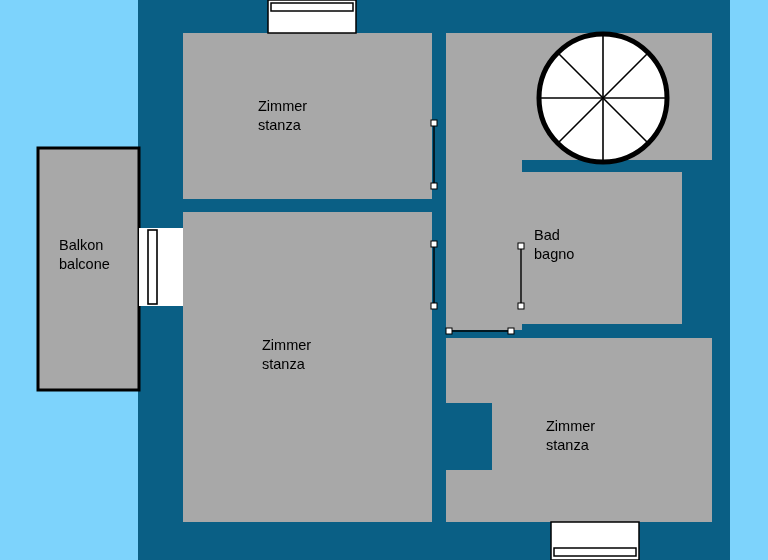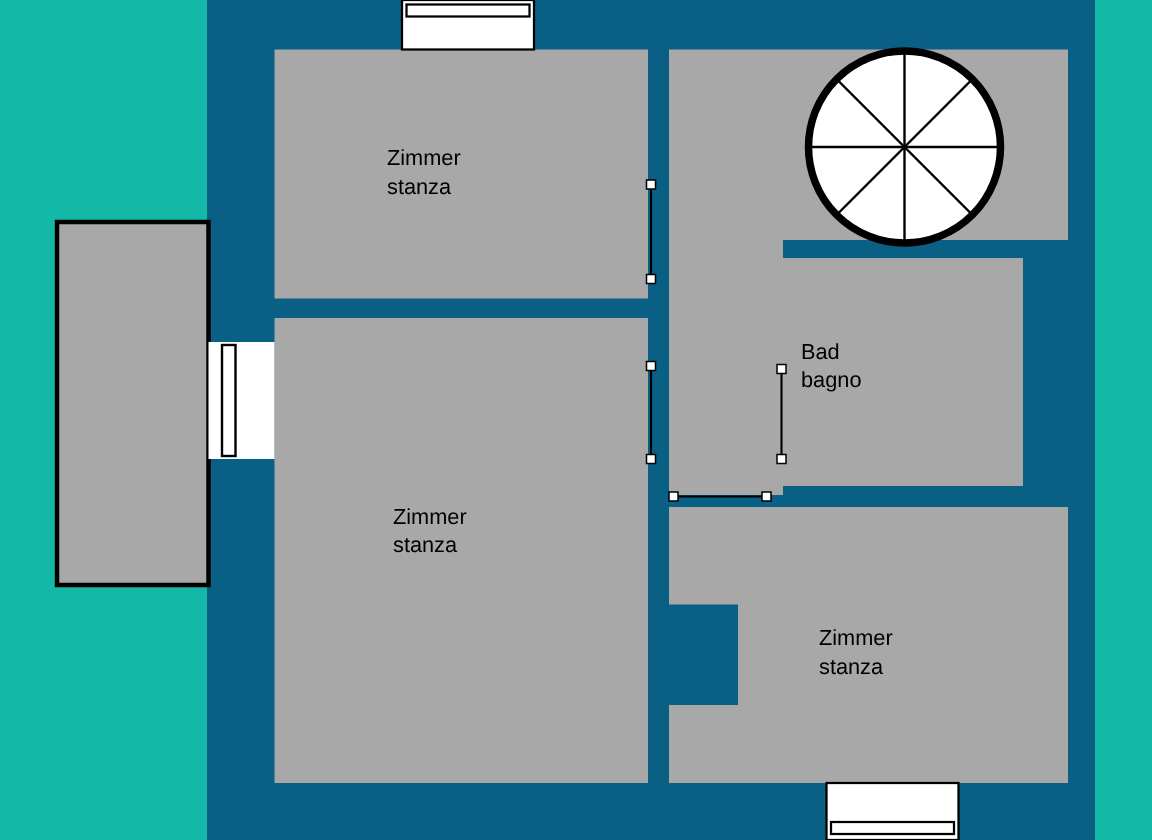--- a/index.html
+++ b/index.html
@@ -10,21 +10,21 @@
   body {
     width: 768px;
     height: 560px;
     font-family: "Liberation Sans", sans-serif;
     overflow: hidden;
   }
   #plan-root {
     position: relative;
     width: 768px;
     height: 560px;
-    background: #14b8a6;
+    background: #7dd3fc;
   }
   #plan-svg {
     position: absolute;
     left: 0;
     top: 0;
     width: 768px;
     height: 560px;
     display: block;
   }
   .room-label {
@@ -124,14 +124,18 @@
   <div class="room-label" style="left:534px; top:226px;">
     <span class="ln">Bad</span>
     <span class="ln">bagno</span>
   </div>
 
   <div class="room-label" style="left:546px; top:417px;">
     <span class="ln">Zimmer</span>
     <span class="ln">stanza</span>
   </div>
 
+  <div class="room-label" style="left:59px; top:236px;">
+    <span class="ln">Balkon</span>
+    <span class="ln">balcone</span>
+  </div>
 
 </div>
 
 </body></html>

